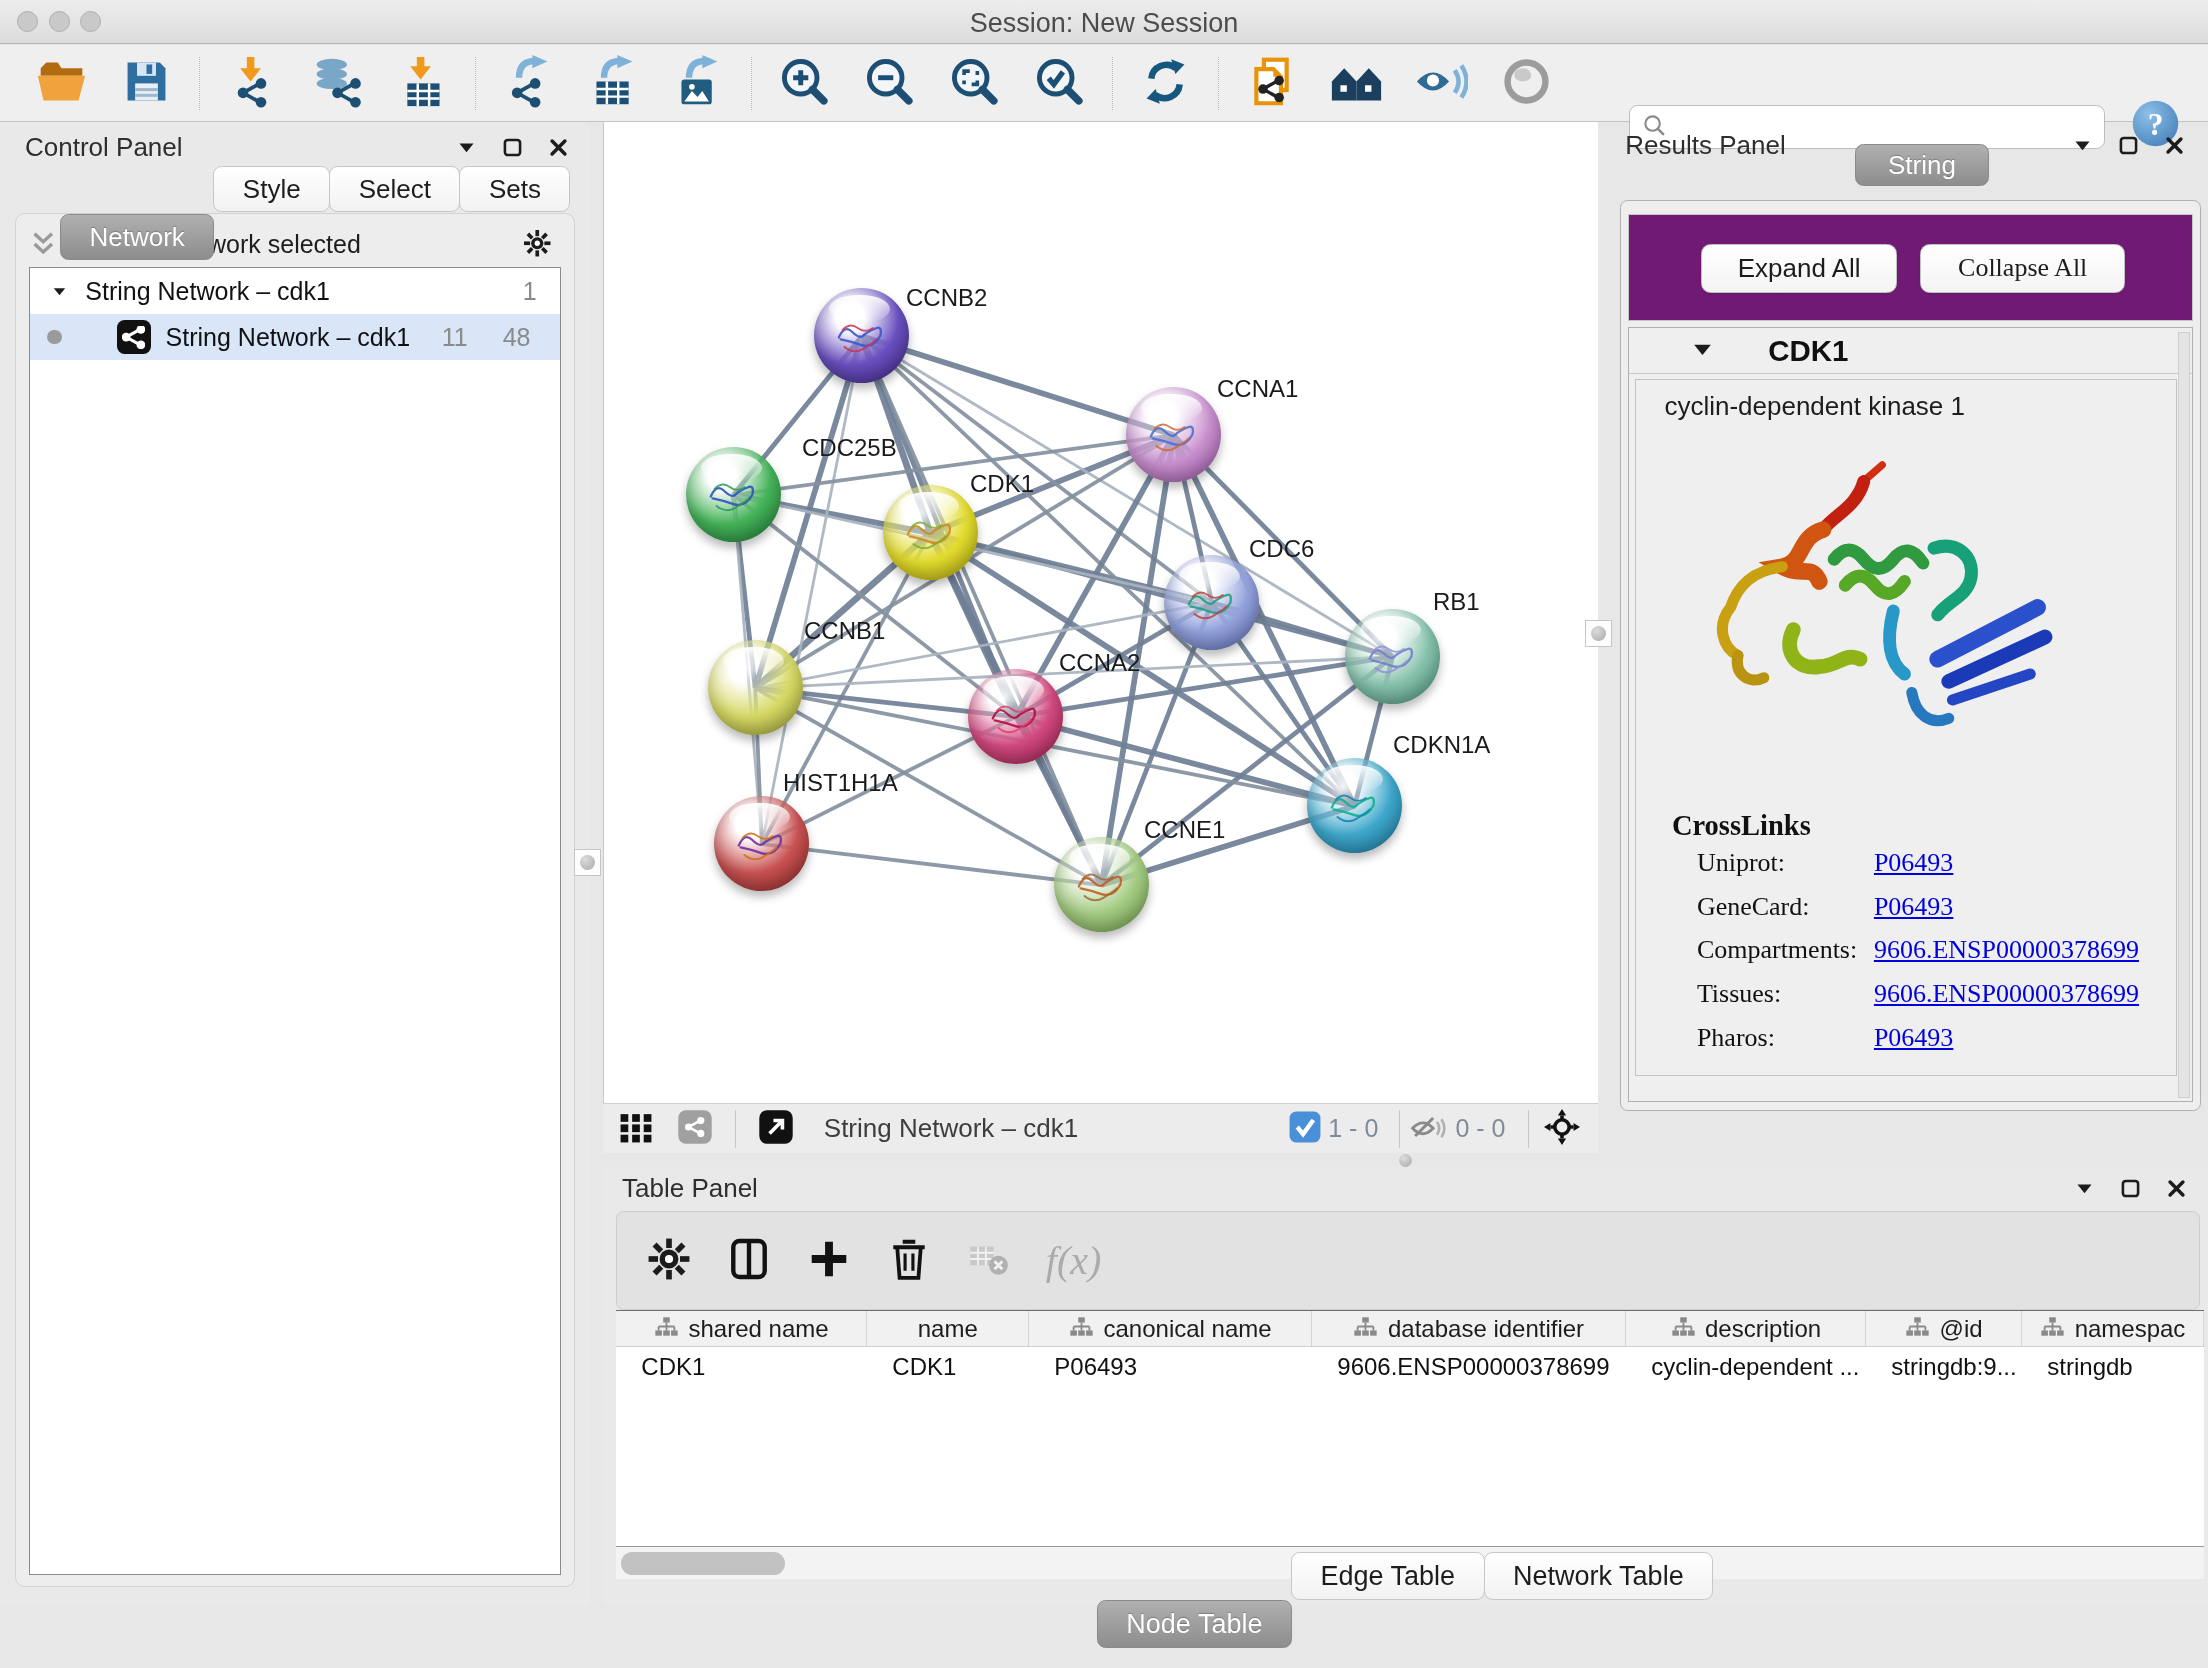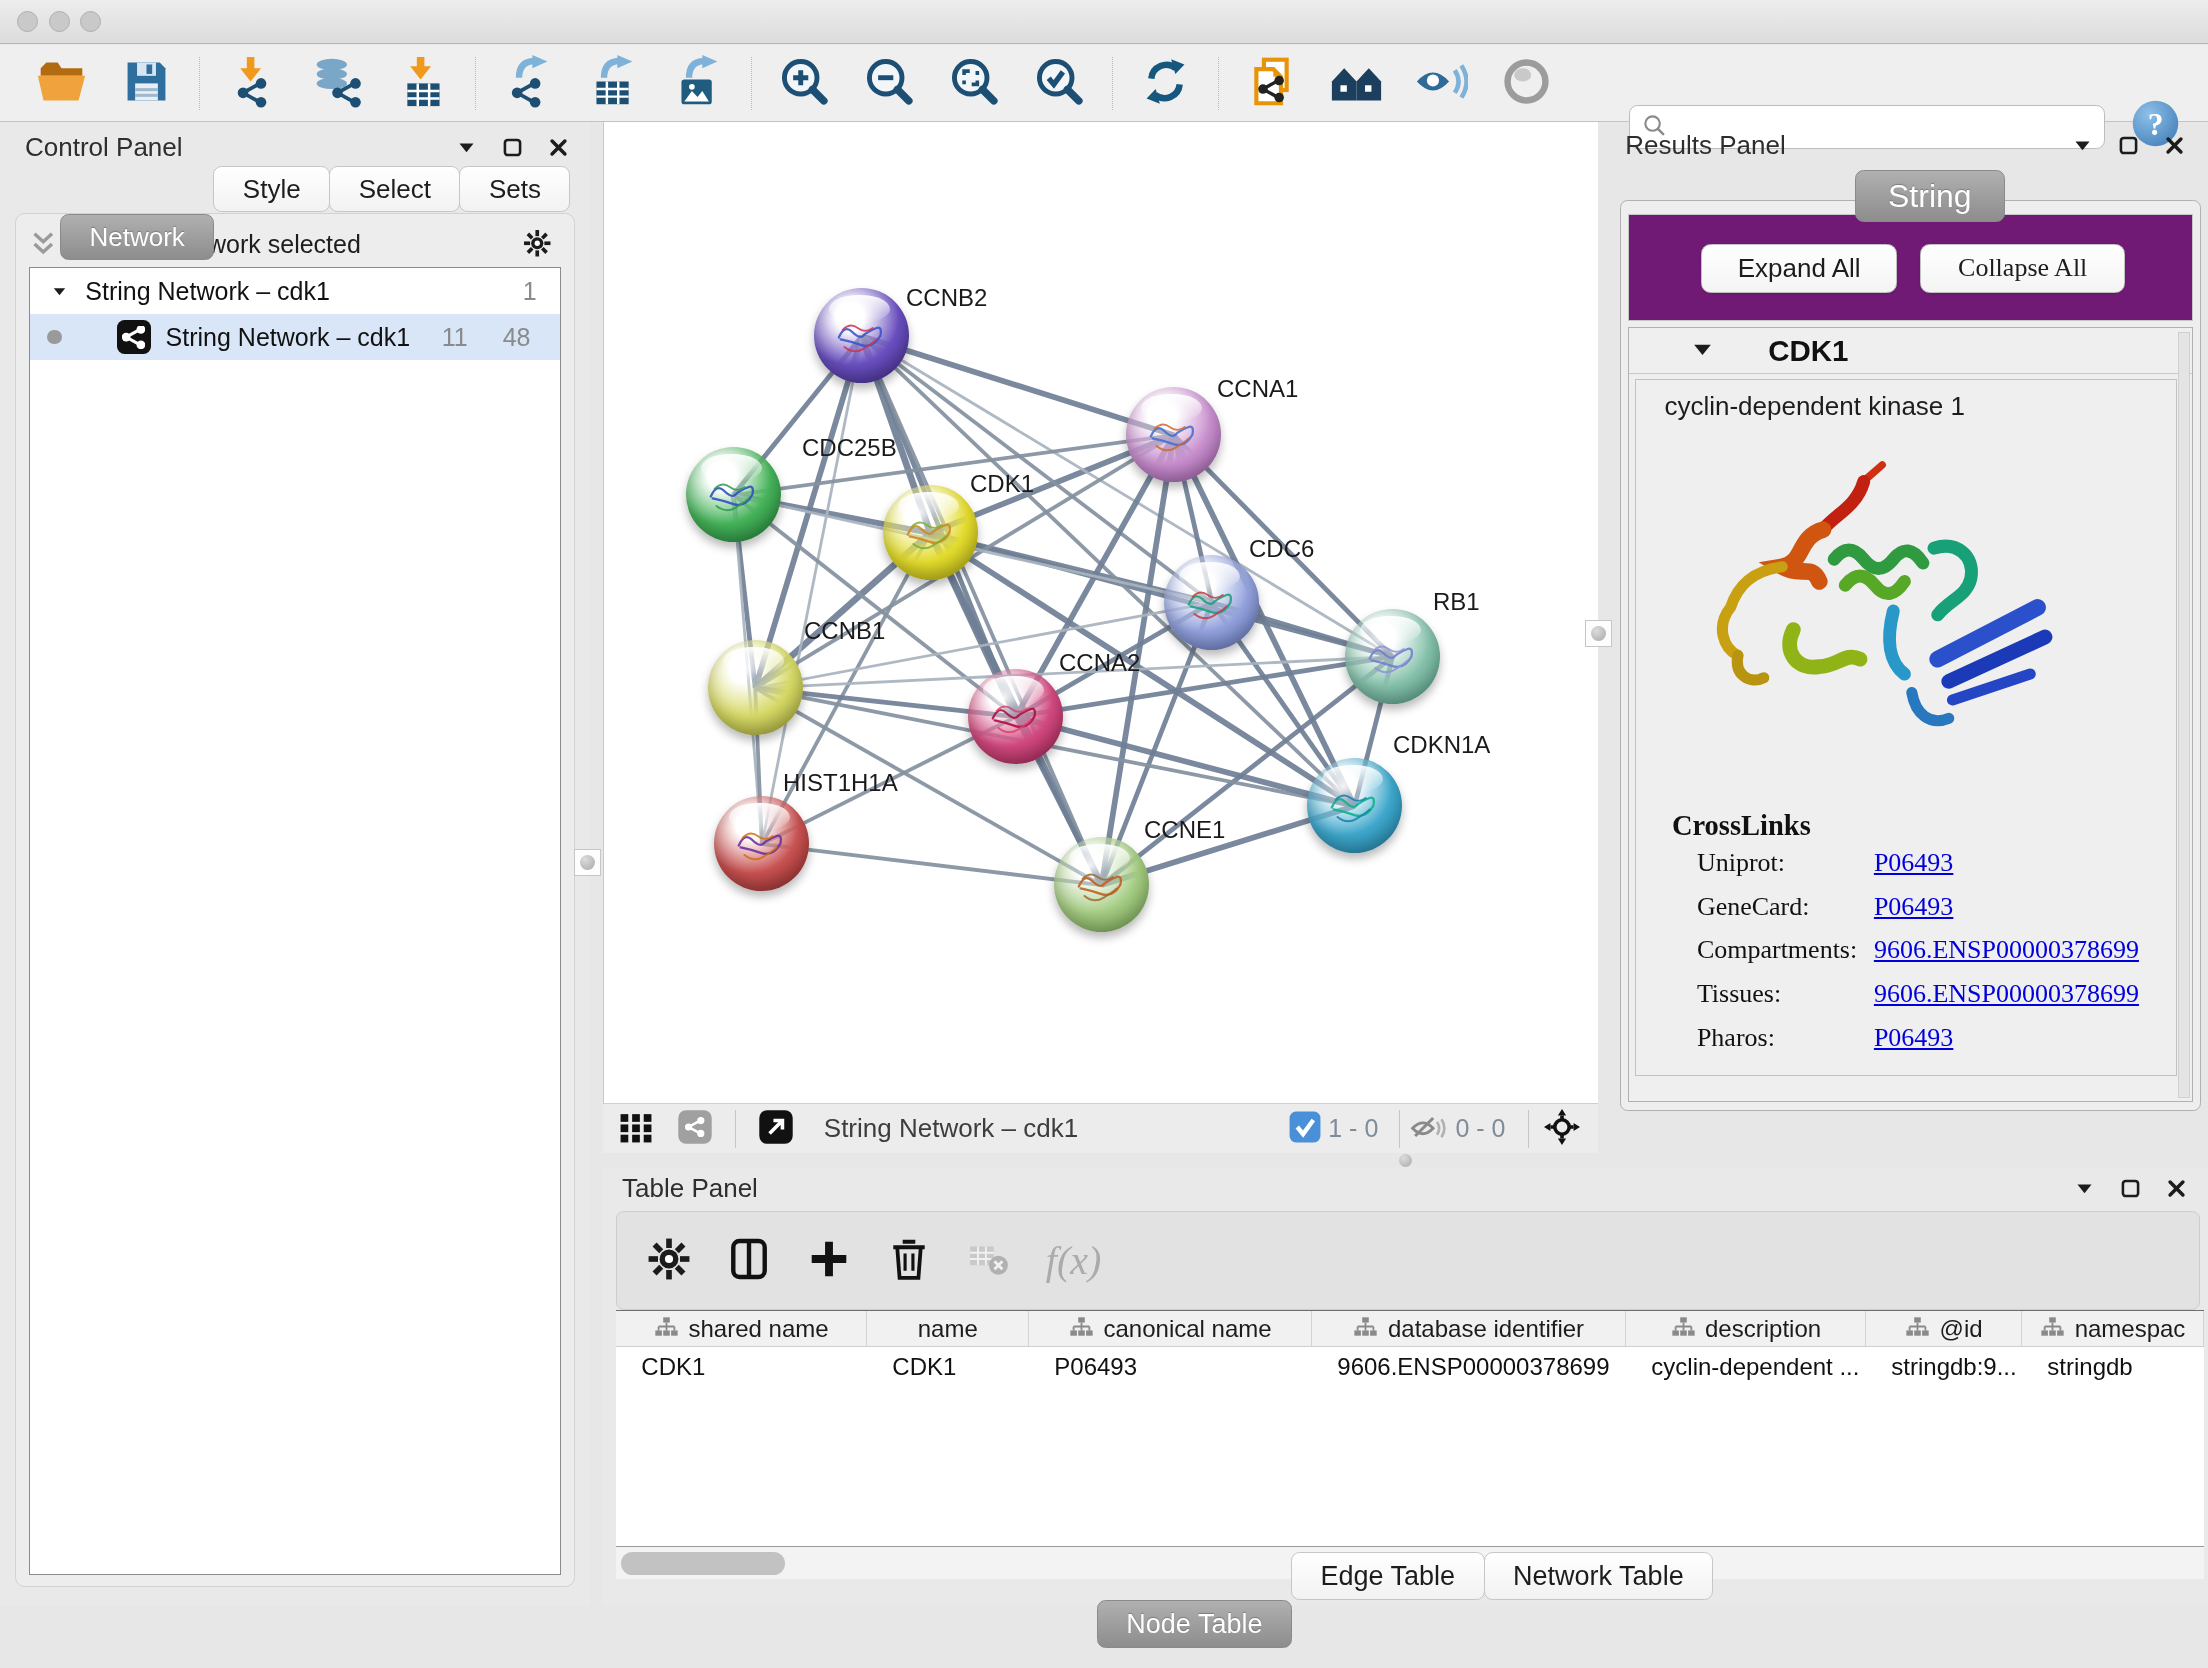--- a/index.html
+++ b/index.html
@@ -98,21 +98,21 @@
   .th svg { width:25px; height:21px; flex:none; }
   .tbl-row { display:grid; height:42px; }
   .td { font-size:24px; color:#111; padding:5.7px 0 0 25px; overflow:hidden; white-space:nowrap; }
   .hscroll { position:absolute; left:13.3px; right:3.8px; bottom:26px; height:32px; background:#f3f3f3; }
   .hscroll .thumb { position:absolute; left:4.8px; top:4.8px; width:164px; height:23px; border-radius:11.4px; background:#c2c2c2; }
   .tbl-tabs { position:absolute; left:0; right:0; bottom:0; height:53px; display:flex; justify-content:center; }
 
   
   .results-panel { position:absolute; left:1612px; top:122px; width:596px; height:1032px; }
   .rp-header { position:absolute; left:13.3px; right:23px; top:7.6px; display:flex; justify-content:space-between; align-items:center; }
-  .rp-tab { position:absolute; left:243px; top:48px; z-index:3; height:52px; padding:0 32px; font-size:32px; color:#fff;
+  .rp-tab { position:absolute; left:243px; top:22px; z-index:3; height:42px; padding:0 32px; font-size:26px; color:#fff;
             background:linear-gradient(#b0b0b0,#8d8d8d); border:1px solid #8a8a8a; border-radius:8.6px;
             display:flex; align-items:center; text-shadow:0 -1px 1px rgba(0,0,0,.25); cursor:pointer; }
   .rp-box { position:absolute; left:7.6px; right:6.7px; top:78px; bottom:43px; background:#eeeeee;
             border:1px solid #b0b0b0; border-radius:7.6px; }
   .rp-expandbox { position:absolute; left:7.6px; right:7.6px; top:13.3px; height:107px; background:#701a75; border:1px solid #c6c6c6; }
   .rp-btn { position:absolute; top:28.5px; height:49px; background:linear-gradient(#ffffff,#f4f4f4); border:1px solid #c2c2c2;
             border-radius:9.5px; font-size:26px; color:#1c1c1c; display:flex; align-items:center; justify-content:center;
             box-shadow:0 1px 1.9px rgba(0,0,0,.12); cursor:pointer; }
   .rp-gene-box { position:absolute; left:7.6px; right:7.6px; top:126px; bottom:7.6px; border:1px solid #b0b0b0; background:#efefef; }
   .gene-header { height:46px; display:flex; align-items:center; border-bottom:1px solid #c9c9c9; }
@@ -139,20 +139,21 @@
 <body>
 
 <div class="window">
 
   <div class="titlebar">
     <div class="lights">
       <div class="light"></div>
       <div class="light"></div>
       <div class="light"></div>
     </div>
+    <div class="win-title">Session: New Session</div>
   </div>
 
   <div class="toolbar">
     <div id="toolbar-groups" style="display:flex;align-items:center;">
         <div class="tb-group">
           <div class="tb-btn">
             <span><svg viewBox="0 0 28 28" width="53" height="53">
                 <path d="M3 7l3-3h6l2 3h11v4H3z" fill="#b36b12"></path>
                 <path d="M1.5 11h25L23 24H4.5z" fill="#f0a33c"></path>
               </svg></span>

